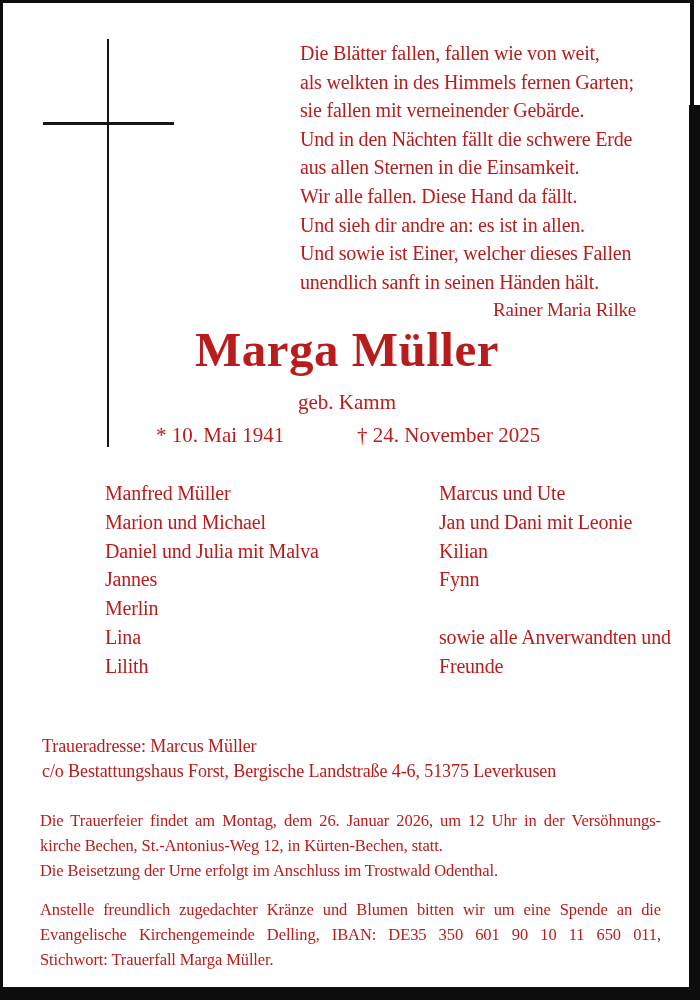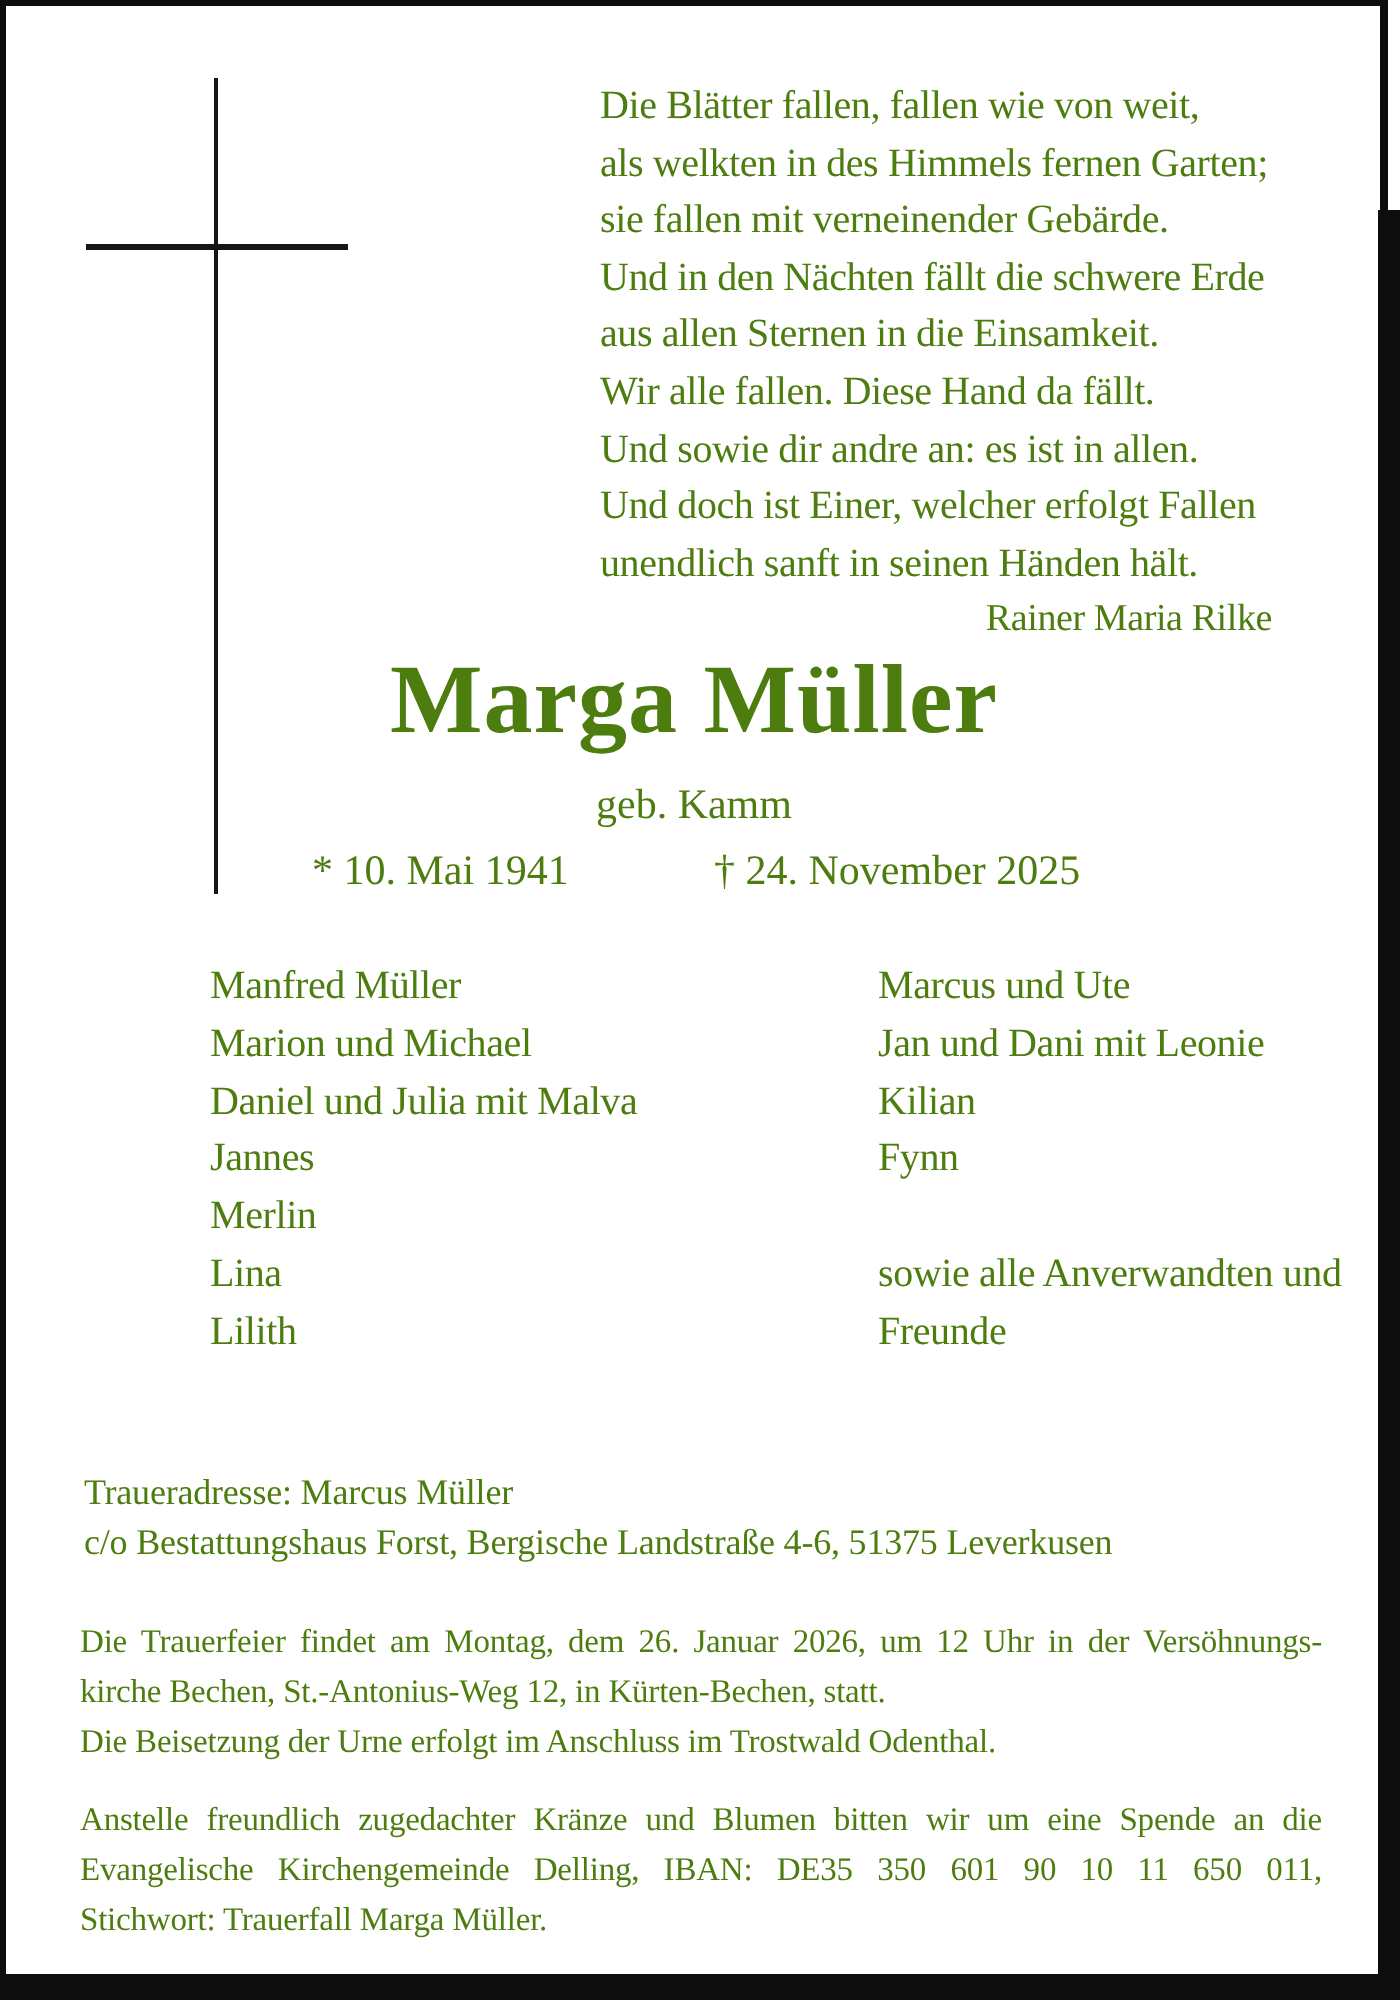--- a/index.html
+++ b/index.html
@@ -7,21 +7,21 @@
     padding: 0;
     background: #ffffff;
   }
   .sheet {
     position: relative;
     width: 700px;
     height: 1000px;
     background: #ffffff;
     overflow: hidden;
     font-family: "Liberation Serif", "DejaVu Serif", serif;
-    color: #4d7c0f;
+    color: #b91c1c;
   }
   
   .edge { position: absolute; background: #0d0d0d; }
   .edge-left   { left: 0; top: 0; width: 2.5px; height: 1000px; }
   .edge-top    { left: 0; top: 0; width: 693px; height: 2.5px; }
   .edge-right-line  { left: 690px; top: 0; width: 3.5px; height: 110px; }
   .edge-right-strip { left: 689px; top: 105px; width: 11px; height: 895px; }
   .edge-bottom { left: 0; top: 987px; width: 700px; height: 13px; }
   
   .cross-v { position: absolute; left: 106.5px; top: 39px; width: 2.5px; height: 408px; background: #161616; }
@@ -129,22 +129,22 @@
     <div class="cross-h"></div>
   </div>
 
   <div class="poem">
     <div class="poem-line">Die Blätter fallen, fallen wie von weit,</div>
     <div class="poem-line">als welkten in des Himmels fernen Garten;</div>
     <div class="poem-line">sie fallen mit verneinender Gebärde.</div>
     <div class="poem-line">Und in den Nächten fällt die schwere Erde</div>
     <div class="poem-line">aus allen Sternen in die Einsamkeit.</div>
     <div class="poem-line">Wir alle fallen. Diese Hand da fällt.</div>
-    <div class="poem-line">Und sowie dir andre an: es ist in allen.</div>
-    <div class="poem-line">Und doch ist Einer, welcher erfolgt Fallen</div>
+    <div class="poem-line">Und sieh dir andre an: es ist in allen.</div>
+    <div class="poem-line">Und sowie ist Einer, welcher dieses Fallen</div>
     <div class="poem-line">unendlich sanft in seinen Händen hält.</div>
     <div class="poem-attribution">Rainer Maria Rilke</div>
   </div>
 
   <div class="name">Marga Müller</div>
   <div class="maiden">geb. Kamm</div>
   <div class="dates">
     <span class="birth-date">* 10. Mai 1941</span>
     <span class="death-date">† 24. November 2025</span>
   </div>

